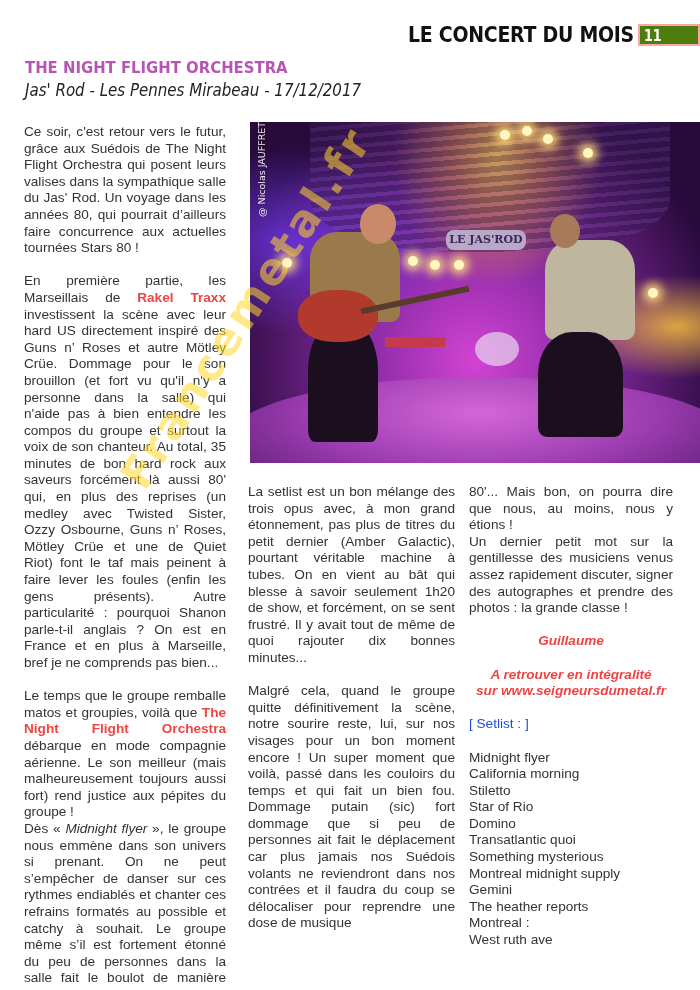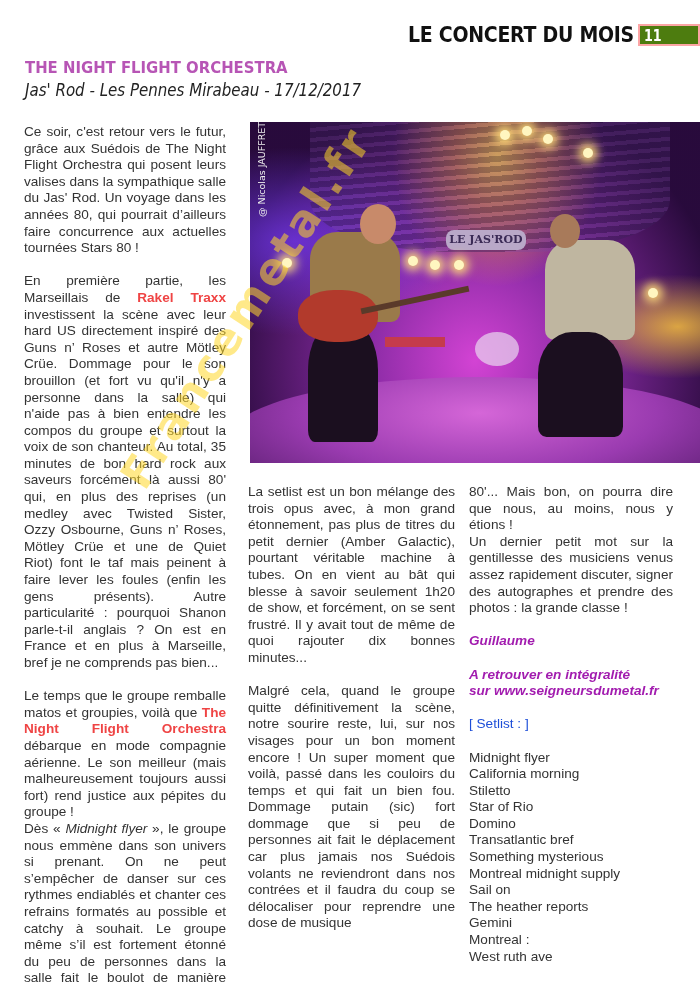--- a/index.html
+++ b/index.html
@@ -39,21 +39,21 @@
     position:absolute; font-size:13.6px; line-height:16.6px;
     text-align:justify; color:#333;
     font-family:"Liberation Sans", sans-serif;
   }
   .col p { margin:0; }
   .col .gap { height:16.6px; }
   .col1 { left:24px; top:124px; width:202px; }
   .col2 { left:248px; top:484px; width:207px; }
   .col3 { left:460px; top:484px; width:204px;margin-left:9px; }
   b { color:#ef4444; }
-  .right { text-align:left; font-weight:bold; font-style:italic; color:#a21caf; }
+  .right { text-align:center; font-weight:bold; font-style:italic; color:#ef4444; }
   .setlist-label { text-align:left; color:#1d4ed8; }
   .setlist { list-style:none; margin:0; padding:0; text-align:left; }
   .setlist li { line-height:16.6px; color:#333; }
 
   .photo {
     position:absolute; left:250px; top:122px; width:450px; height:341px;
     overflow:hidden;
     background:
       radial-gradient(ellipse at 55% 10%, rgba(255,210,60,0.95) 0%, rgba(255,170,40,0.6) 12%, rgba(0,0,0,0) 30%),
       radial-gradient(ellipse at 95% 60%, rgba(255,200,60,0.8) 0%, rgba(0,0,0,0) 18%),
@@ -158,24 +158,23 @@
   <p class="right">sur www.seigneursdumetal.fr</p>
   <div class="gap"></div>
   <p class="setlist-label">[ Setlist : ]</p>
   <div class="gap"></div>
   <ul class="setlist">
     <li>Midnight flyer</li>
     <li>California morning</li>
     <li>Stiletto</li>
     <li>Star of Rio</li>
     <li>Domino</li>
-    <li>Transatlantic bref</li>
+    <li>Transatlantic quoi</li>
     <li>Something mysterious</li>
     <li>Montreal midnight supply</li>
-    <li>Sail on</li>
+    <li>Gemini</li>
     <li>The heather reports</li>
-    <li>Gemini</li>
     <li>Montreal :</li>
     <li>West ruth ave</li>
   </ul>
 </div>
 
 <div class="watermark">Francemetal.fr</div>
 
 </body></html>

